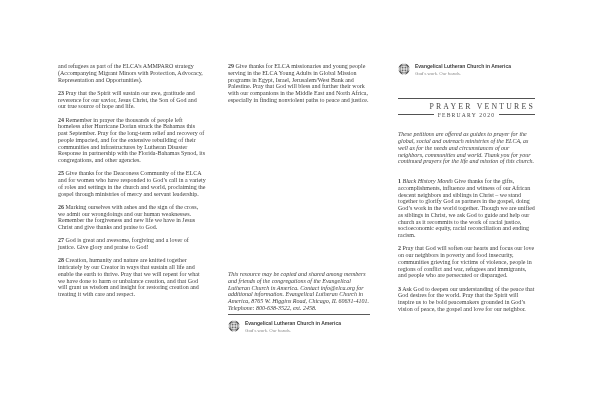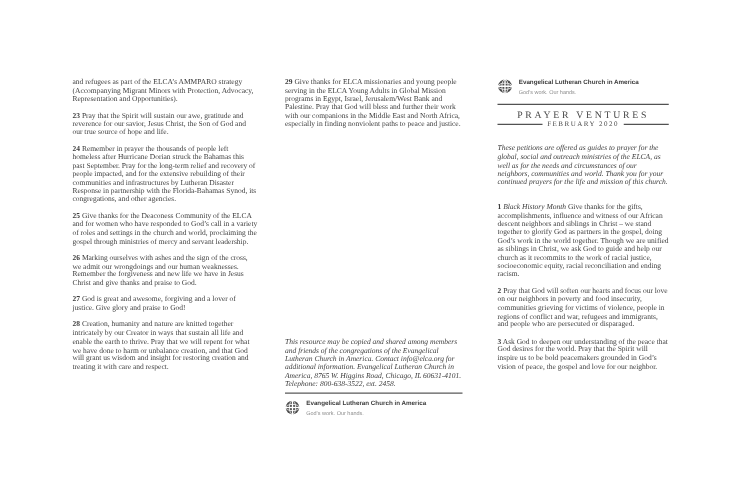--- a/index.html
+++ b/index.html
@@ -26,21 +26,21 @@
   .logo-row{display:flex;align-items:flex-start;gap:5px;}
   .logo-text{display:flex;flex-direction:column;gap:1px;padding-top:1px;}
   .logo-name{
     font-family:"Liberation Sans", sans-serif;font-weight:bold;
     font-size:5px;line-height:5.5px;color:#3c3c3c;white-space:nowrap;
   }
   .logo-tagline{
     font-family:"Liberation Sans", sans-serif;
     font-size:4.4px;line-height:5px;color:#8d8d8d;white-space:nowrap;
   }
-  .title-block{margin-top:7px;border-top:1.2px solid #525252;padding-top:3px;text-align:center;}
+  .title-block{margin-top:22px;border-top:1.2px solid #525252;padding-top:3px;text-align:right;}
   .title-main{font-size:7.8px;line-height:9px;letter-spacing:2.2px;color:#474747;white-space:nowrap;}
   .title-sub-row{display:flex;align-items:center;gap:4px;margin-top:1px;}
   .title-sub-row .dash{flex:1;border-top:1px solid #525252;height:0;}
   .title-sub{font-size:5.6px;letter-spacing:1.2px;color:#474747;white-space:nowrap;}
   .intro{font-style:italic;margin-top:13px;margin-bottom:13px;}
   .globe{display:block;flex:0 0 auto;}
 </style>
 </head>
 <body>
 

